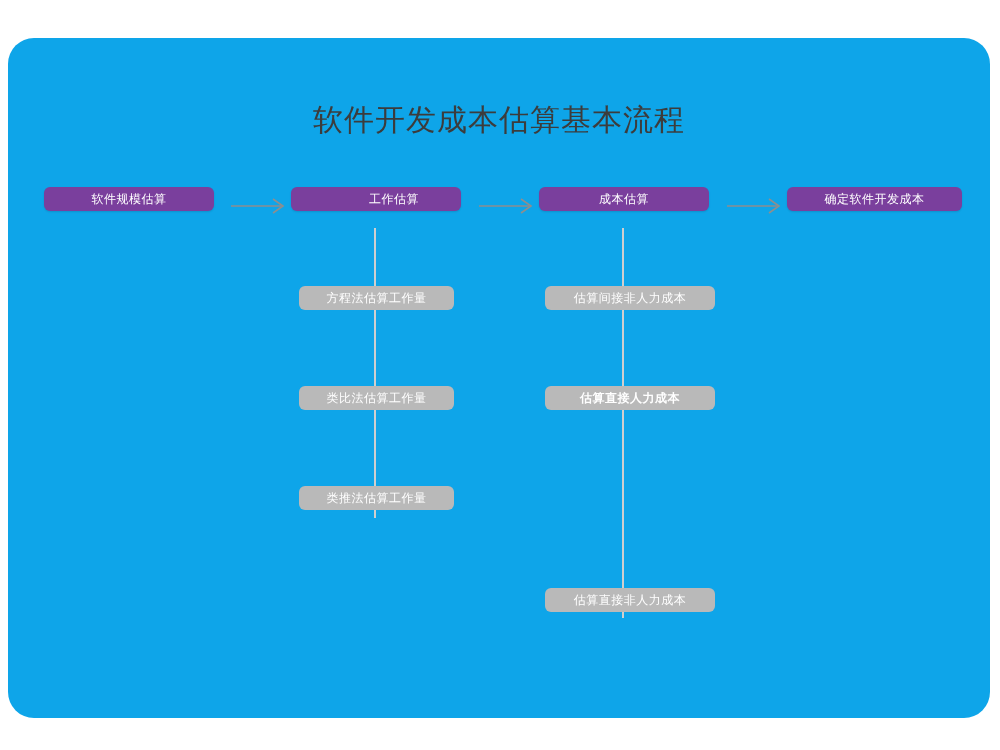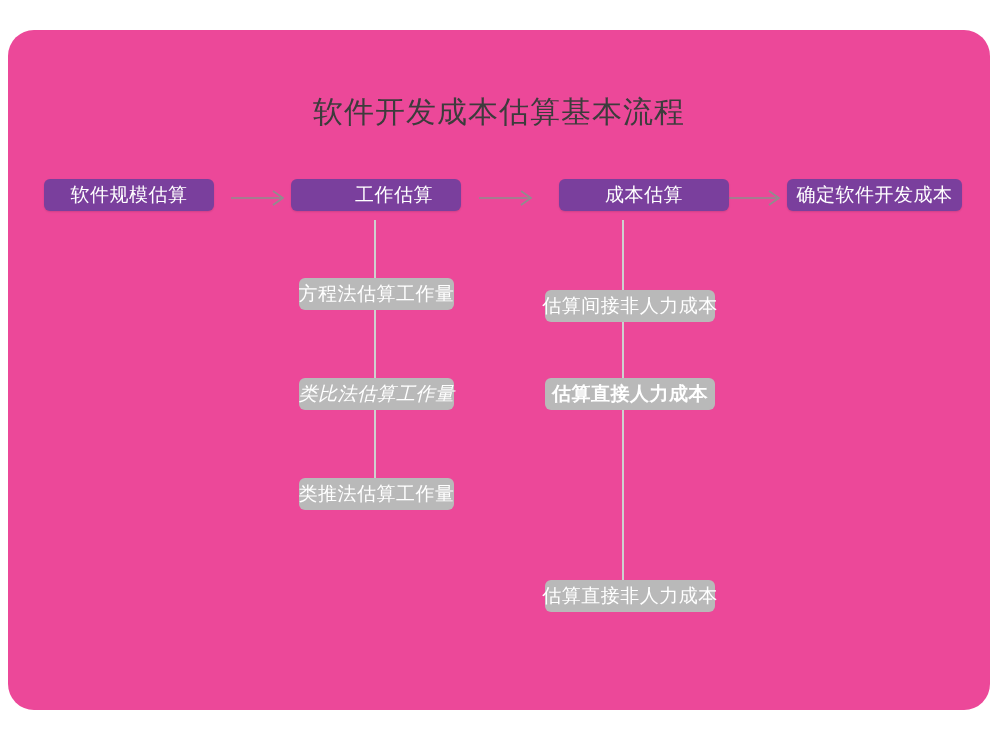--- a/index.html
+++ b/index.html
@@ -9,24 +9,24 @@
   body {
     width: 1000px;
     height: 750px;
     background: #ffffff;
     font-family: "Liberation Sans", "DejaVu Sans", sans-serif;
     overflow: hidden;
   }
   .card {
     position: absolute;
     left: 8px;
-    top: 30px;
+    top: 38px;
     width: 982px;
     height: 680px;
-    background: #ec4899;
+    background: #0ea5e9;
     border-radius: 26px;
   }
   .chart-title {
     position: absolute;
     left: 0;
     top: 62px;
     width: 100%;
     text-align: center;
     font-size: 30px;
     color: #3c3c3c;
@@ -51,24 +51,24 @@
 
   
   .node {
     position: absolute;
     display: flex;
     align-items: center;
     justify-content: center;
     box-sizing: border-box;
     border-radius: 6px;
     color: #ffffff;
-    font-size: 19px;
+    font-size: 12px;
     letter-spacing: 0.5px;
     white-space: nowrap;
-    height: 32px;
+    height: 24px;
   }
   .node.primary {
     background: #7a3f9d;
     box-shadow: 0 1px 2px rgba(0,0,0,0.12);
   }
   .node.secondary {
     background: #b9b9b9;
   }
 </style>
 </head>
@@ -99,30 +99,30 @@
     <svg width="60" height="20" viewBox="0 0 60 20" aria-hidden="true">
       <line x1="2" y1="10" x2="52" y2="10" stroke="#8e8e8e" stroke-width="1.6"></line>
       <polyline points="44,3 54,10 44,17" fill="none" stroke="#8e8e8e" stroke-width="1.6"></polyline>
     </svg>
   </div>
 
   <div class="node primary" style="left:36px; top:149px; width:170px;">软件规模估算</div>
 
   <div class="node primary" style="left:283px; top:149px; width:170px;padding-left:36px;">工作估算</div>
 
-  <div class="node primary" style="left:531px; top:149px; width:170px;margin-left:20px;">成本估算</div>
+  <div class="node primary" style="left:531px; top:149px; width:170px;">成本估算</div>
 
   <div class="node primary" style="left:779px; top:149px; width:175px;border-radius:6px;">确定软件开发成本</div>
 
   <div class="node secondary" style="left:291px; top:248px; width:155px;text-align:center;">方程法估算工作量</div>
 
-  <div class="node secondary" style="left:291px; top:348px; width:155px;font-style:italic;">类比法估算工作量</div>
+  <div class="node secondary" style="left:291px; top:348px; width:155px;">类比法估算工作量</div>
 
   <div class="node secondary" style="left:291px; top:448px; width:155px;">类推法估算工作量</div>
 
-  <div class="node secondary" style="left:537px; top:248px; width:170px;margin-top:12px;">估算间接非人力成本</div>
+  <div class="node secondary" style="left:537px; top:248px; width:170px;">估算间接非人力成本</div>
 
   <div class="node secondary" style="left:537px; top:348px; width:170px;font-weight:bold;">估算直接人力成本</div>
 
 
   <div class="node secondary" style="left:537px; top:550px; width:170px;">估算直接非人力成本</div>
 
 </div>
 
 </body></html>

